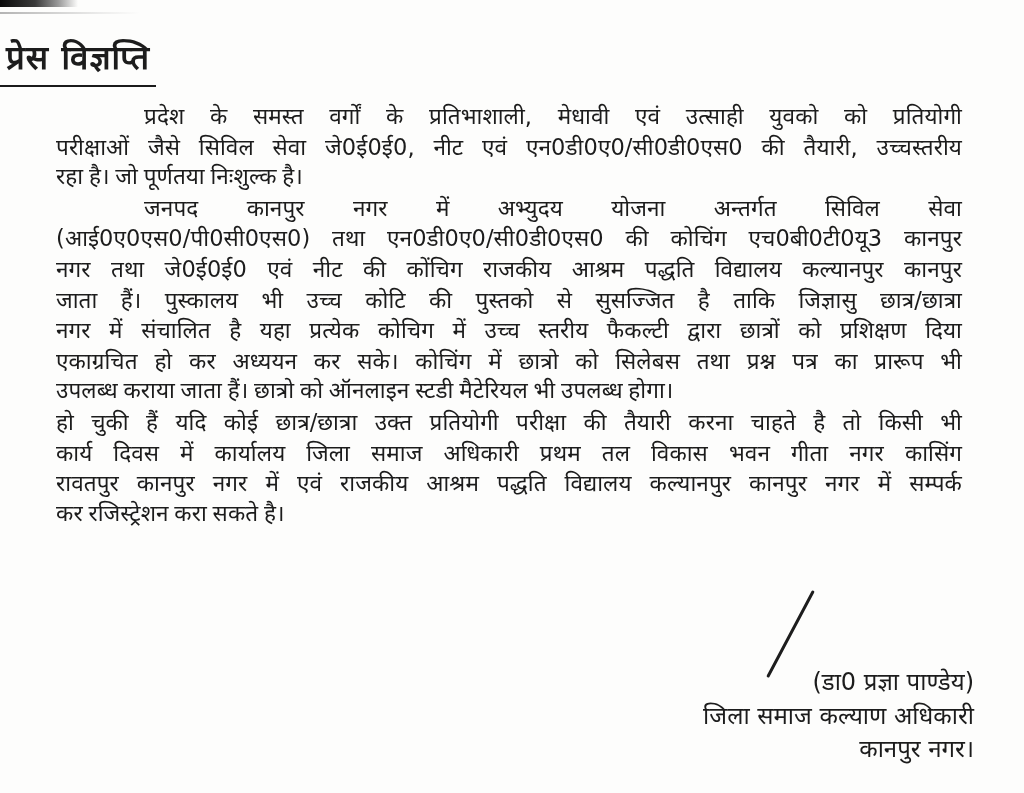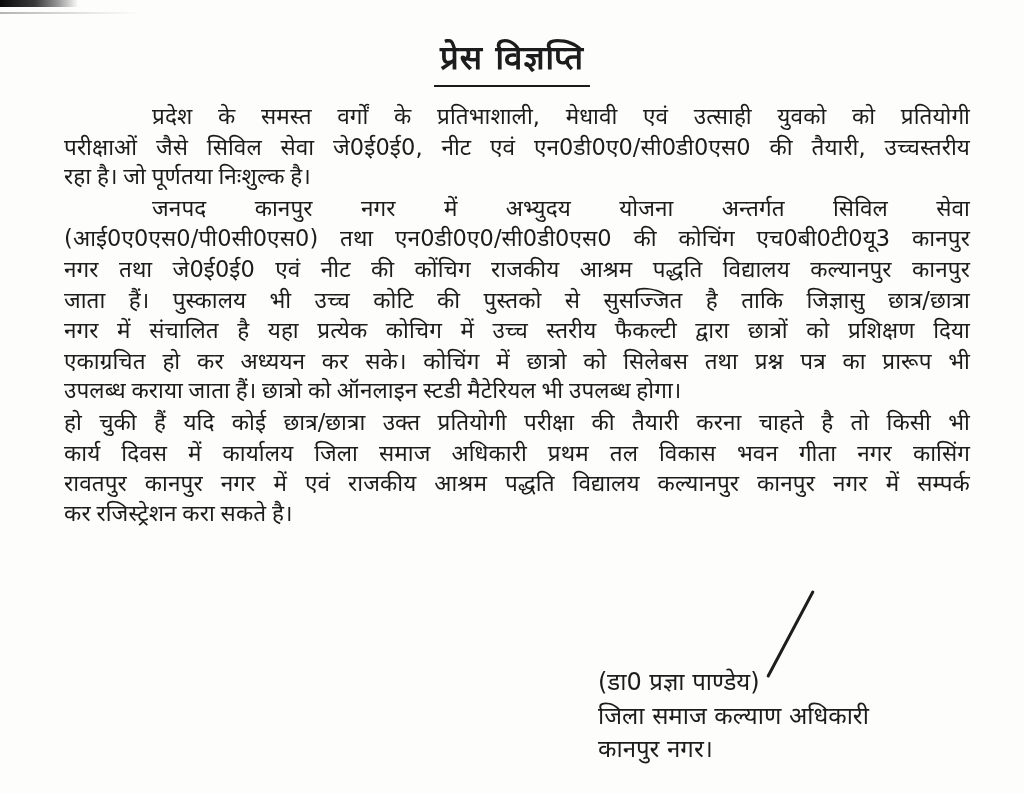--- a/index.html
+++ b/index.html
@@ -36,35 +36,34 @@
     top: 12px;
     width: 140px;
     height: 2px;
     background: linear-gradient(to right, rgba(120,120,120,.55), rgba(180,180,180,.25) 70%, rgba(200,200,200,0));
   }
   .title {
     position: absolute;
     top: 34px;
     left: 0;
     width: 1024px;
-    text-align: center;
     font-size: 33px;
     font-weight: 700;
     margin: 0;
     letter-spacing: 1px;
   }
   .title-text {
     display: inline-block;
     border-bottom: 2px solid #1b1b1b;
     padding: 0 6px 6px 6px;
   }
   .body-text {
     position: absolute;
     top: 101px;
-    left: 64px;
+    left: 56px;
     width: 906px;
     font-size: 22.5px;
     font-weight: 500;
     line-height: 30.6px;
     letter-spacing: 0.1px;
   }
   .line {
     text-align: justify;
     text-align-last: justify;
     height: 30.6px;
@@ -74,21 +73,21 @@
   .line.indent { padding-left: 88px; }
   .line.last {
     text-align-last: left;
     font-family: Liberation Serif, serif;
   }
   .signature {
     position: absolute;
     left: 598px;
     top: 666px;
     width: 376px;
-    text-align: left;
+    text-align: right;
     font-size: 24px;
     font-weight: 500;
     line-height: 33.5px;
   }
   .sig-stroke {
     position: absolute;
     left: 789px;
     top: 585px;
     width: 3px;
     height: 98px;

